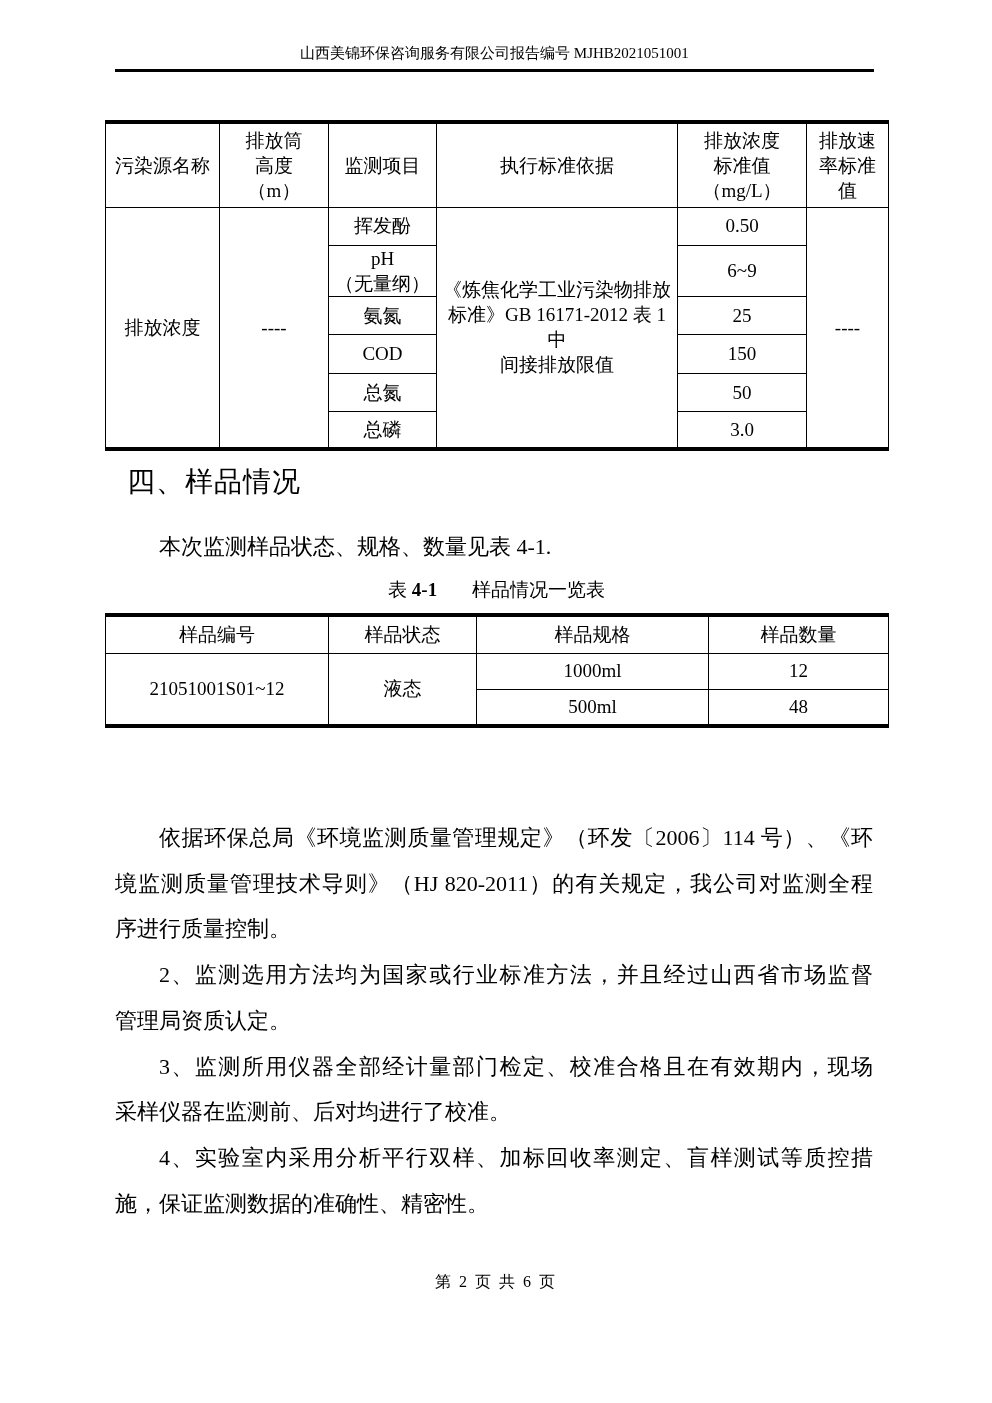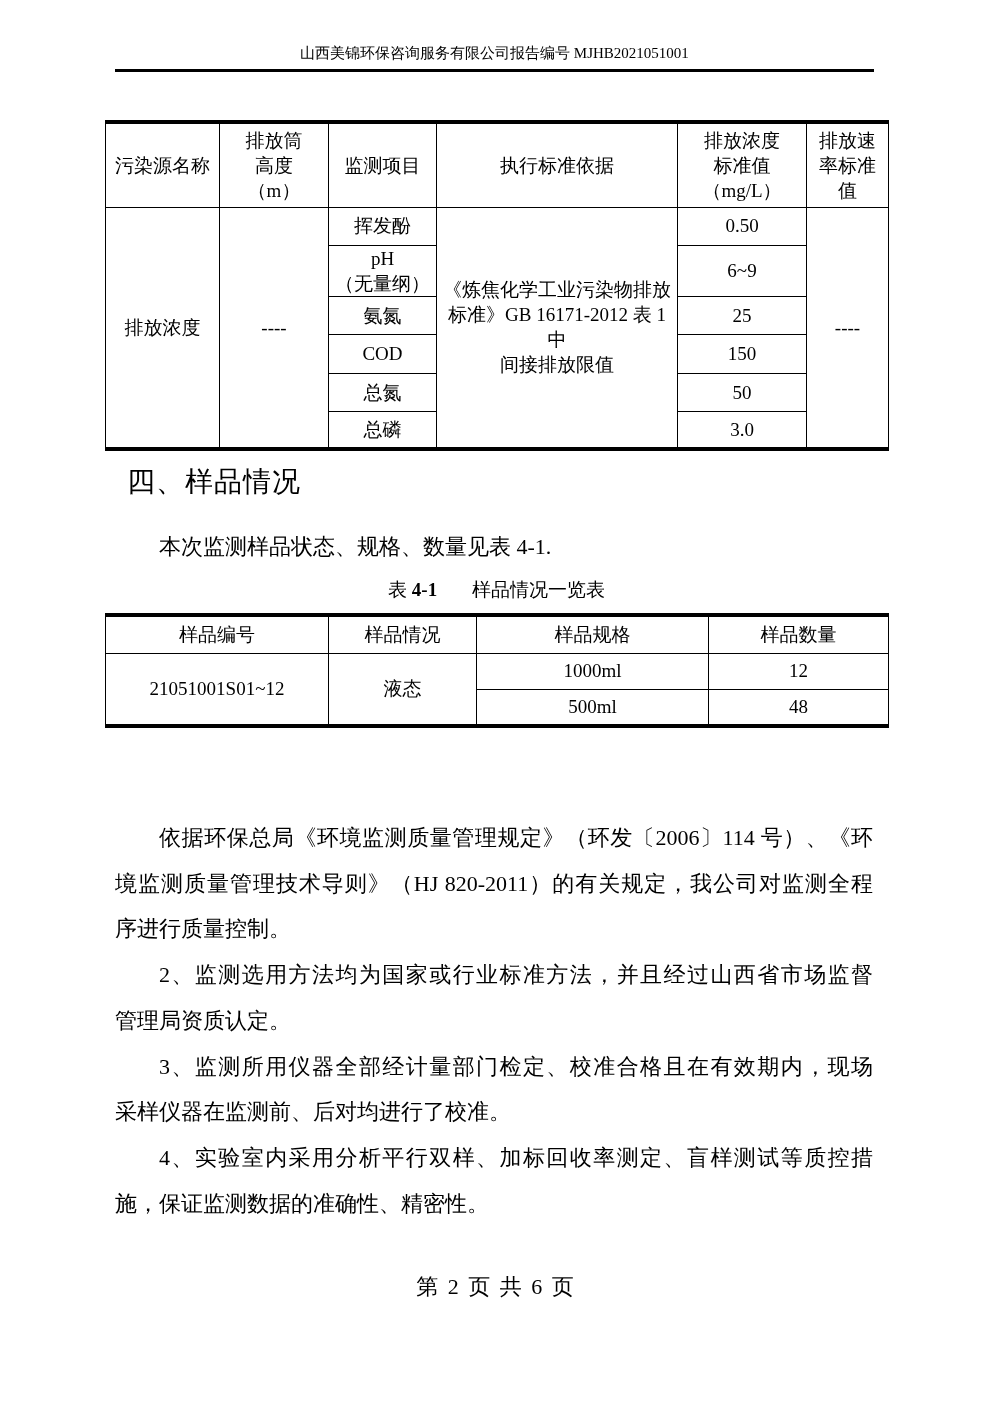--- a/index.html
+++ b/index.html
@@ -61,21 +61,21 @@
   .sec5-body {
     position: absolute; left: 115px; top: 815px; width: 758px;
     font-size: 22px; line-height: 45.7px;
   }
   .sec5-body .ln { text-align: justify; }
   .sec5-body .ln.indent { text-indent: 44px; }
   .sec5-body .ln.fill { text-align-last: justify; }
 
   .page-footer {
     position: absolute; left: 0; top: 1272px; width: 992px;
-    text-align: center; font-size: 22px; letter-spacing: 2px;
+    text-align: center; font-size: 16px; letter-spacing: 2px;
   }
 </style>
 </head>
 <body>
 
 <div class="page">
 
   <div class="page-header">
     <span>山西美锦环保咨询服务有限公司</span>
     <span>报告编号 MJHB2021051001</span>
@@ -151,21 +151,21 @@
   <table class="doc t2">
     <colgroup>
       <col style="width:223px">
         <col style="width:148px">
         <col style="width:232px">
         <col style="width:180px">
     </colgroup>
     <tbody>
       <tr class="h38">
         <th>样品编号</th>
-        <th>样品情况</th>
+        <th>样品状态</th>
         <th>样品规格</th>
         <th>样品数量</th>
       </tr>
       <tr class="h36">
         <td rowspan="2">21051001S01~12</td>
         <td rowspan="2">液态</td>
         <td>1000ml</td>
         <td>12</td>
       </tr>
       <tr class="h37">

